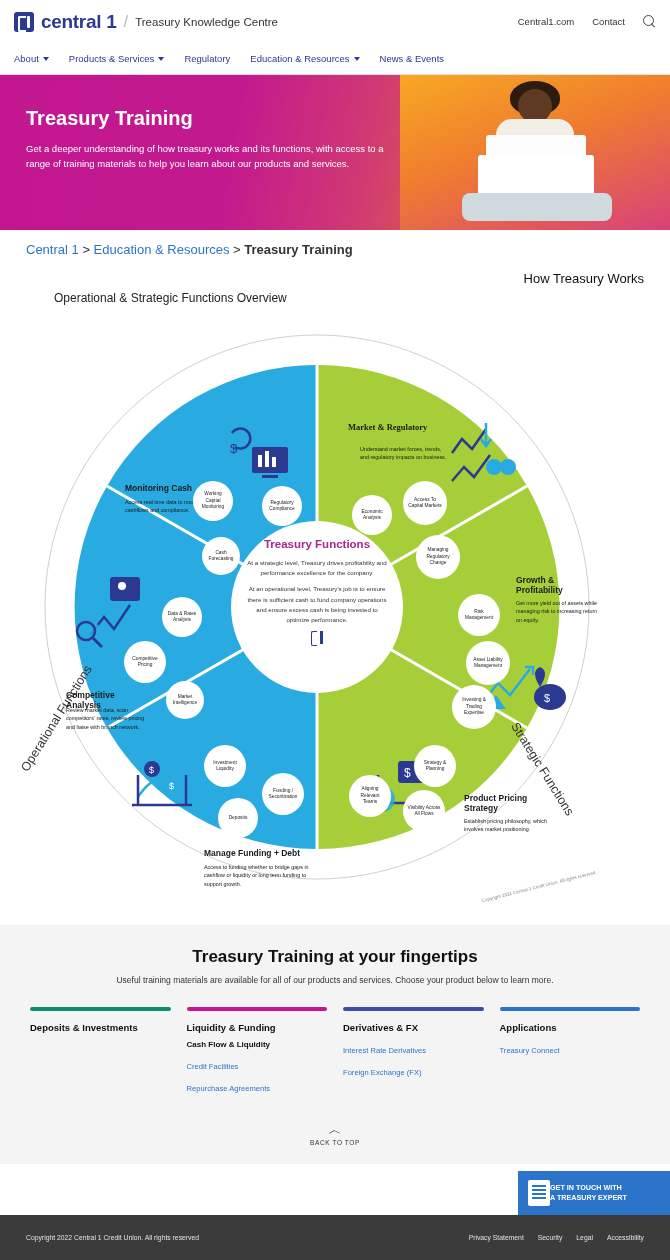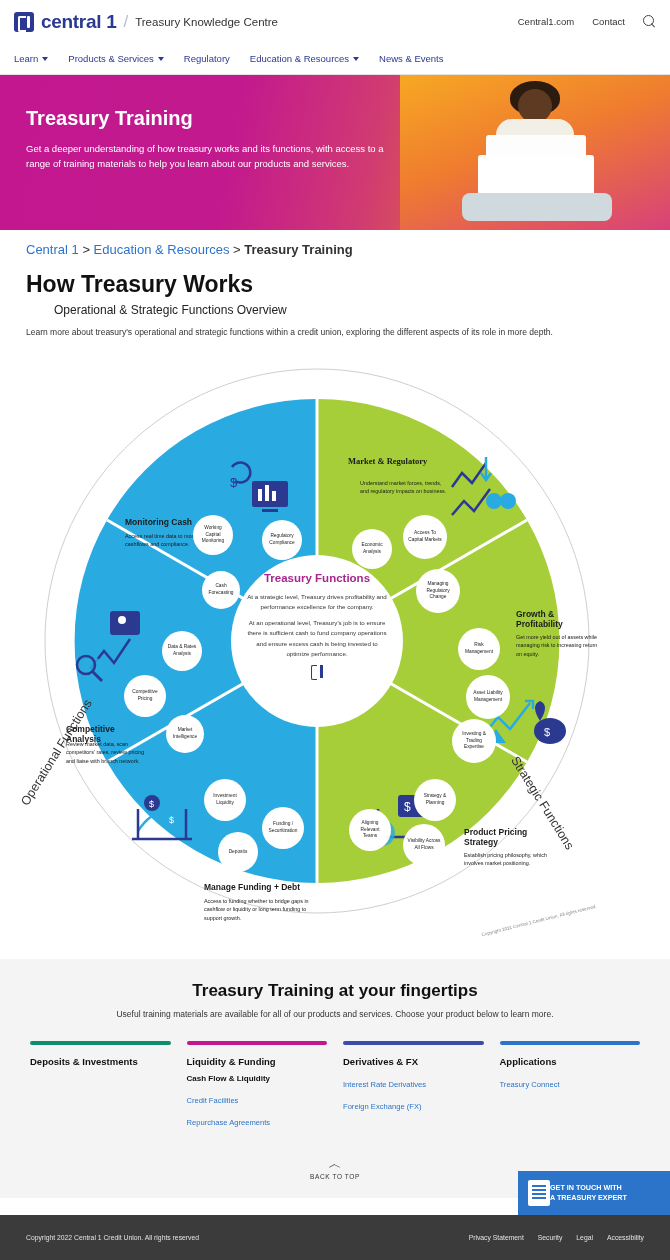--- a/index.html
+++ b/index.html
@@ -64,21 +64,21 @@
   .hero h1 { color:#fff; font-size:20px; font-weight:bold; margin-bottom:12px; }
   .hero p { color:#fff; font-size:9.5px; line-height:1.55; }
 
   
   .crumbs { padding: 12px 26px 0 26px; font-size:13px; color:#333; }
   .crumbs a { color:#2b74c9; text-decoration:none; }
   .crumbs .cur { color:#333; font-weight:bold; }
 
   
   .intro { padding: 14px 26px 0 26px; }
-  .intro h2 { font-size:23px; color:#111; font-weight:bold; }
+  .intro h2 { font-size:13px; color:#111; font-weight:normal;text-align:right; }
   .intro h3 { font-size:12px; color:#222; font-weight:normal; margin-top:5px;margin-left:28px; }
   .intro p { font-size:8.5px; color:#333; margin-top:9px; line-height:1.5; }
 
   
   .wheel-wrap { position:relative; width:670px; height:620px; }
   .wheel-svg { position:absolute; left:0; top:0; }
   .op-label, .st-label { position:absolute; font-size:12.5px; color:#333; white-space:nowrap; }
   .op-label { left:30px; top:455px; transform: rotate(-58deg); transform-origin: left bottom; }
   .st-label { left:520px; top:415px; transform: rotate(58deg); transform-origin: left top; }
 
@@ -140,21 +140,21 @@
     <span class="site-name">Treasury Knowledge Centre</span>
     <div class="topbar-right">
       <a class="topbar-link" href="#">Central1.com</a>
       <a class="topbar-link" href="#">Contact</a>
       <span class="search-ic"></span>
     </div>
   </div>
 
   <div class="navbar">
     <div class="nav-item">
-        <span>Learn</span>
+        <span>About</span>
         <i class="caret"></i>
       </div>
     <div class="nav-item">
         <span>Products &amp; Services</span>
         <i class="caret"></i>
       </div>
     <div class="nav-item">
         <span>Regulatory</span>
       </div>
     <div class="nav-item">
@@ -185,21 +185,20 @@
     <a href="#">Central 1</a>
     <span>&gt;</span>
     <a href="#">Education &amp; Resources</a>
     <span>&gt;</span>
     <span class="cur">Treasury Training</span>
   </div>
 
   <div class="intro">
     <h2>How Treasury Works</h2>
     <h3>Operational &amp; Strategic Functions Overview</h3>
-    <p>Learn more about treasury's operational and strategic functions within a credit union, exploring the different aspects of its role in more depth.</p>
   </div>
 
   <div class="wheel-wrap">
     <svg class="wheel-svg" width="670" height="620" viewBox="0 0 670 620">
       <circle cx="317" cy="302" r="272" fill="none" stroke="#cfcfcf" stroke-width="1"></circle>
 
       <path d="M317 302 L317 60 A242 242 0 0 0 107 181 Z" fill="#29abe2"></path>
       <path d="M317 302 L107 181 A242 242 0 0 0 107 423 Z" fill="#29abe2"></path>
       <path d="M317 302 L107 423 A242 242 0 0 0 317 544 Z" fill="#29abe2"></path>
 

